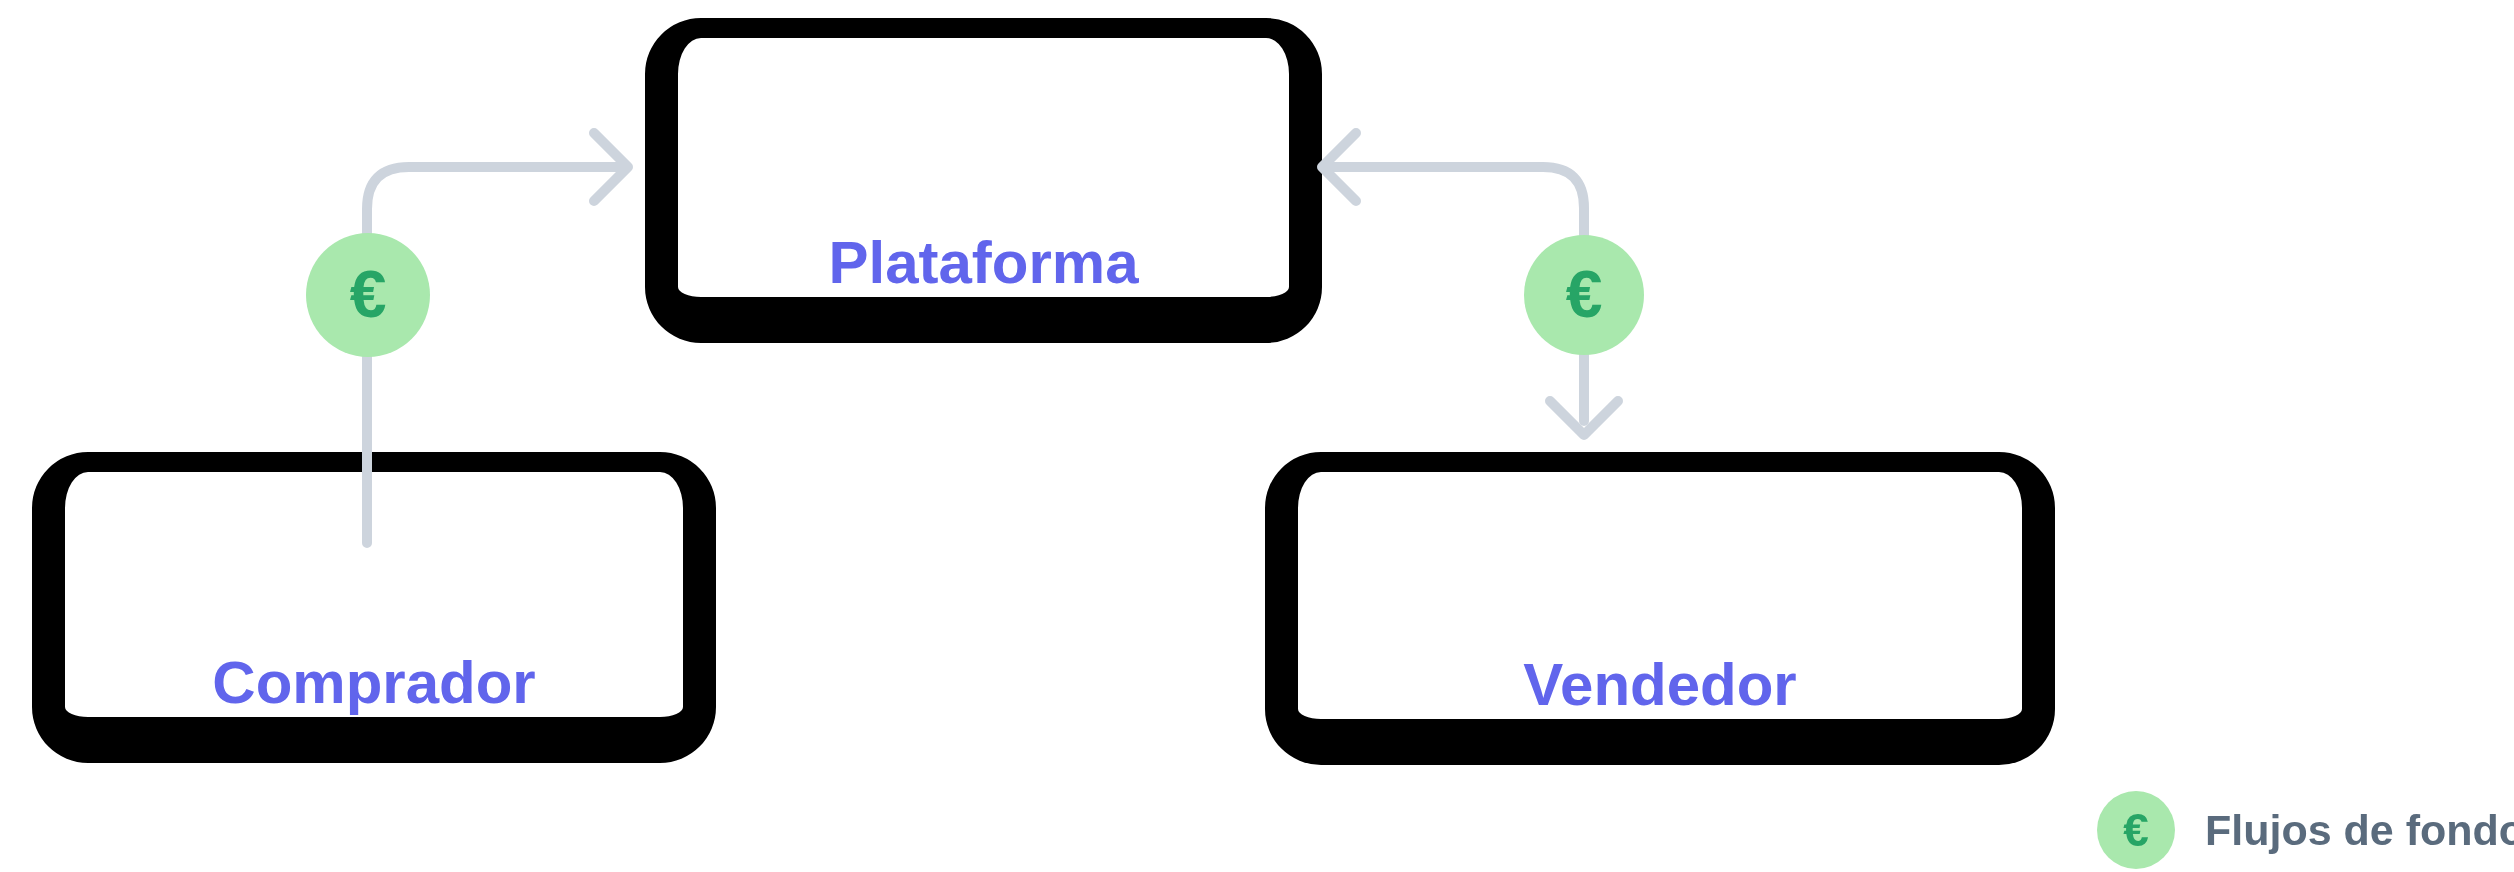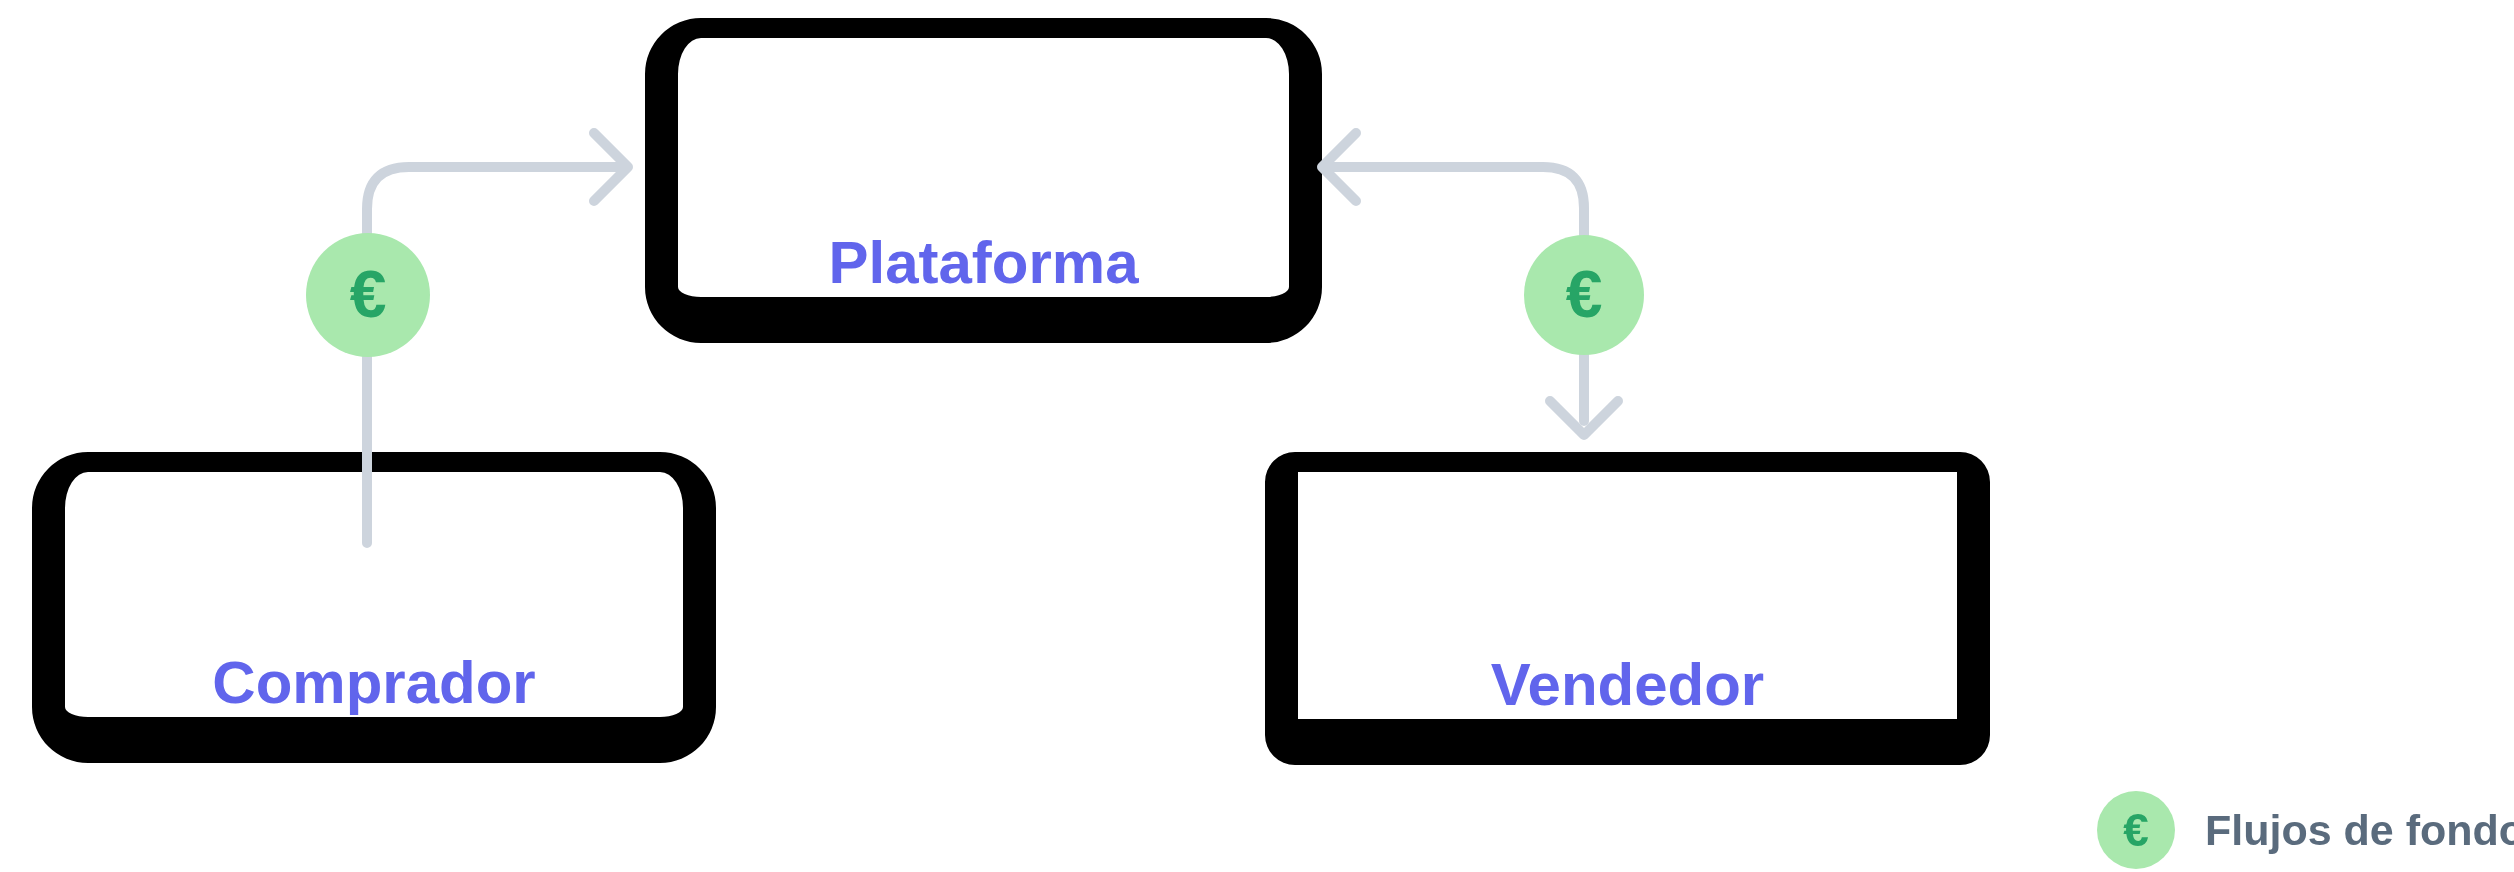--- a/index.html
+++ b/index.html
@@ -30,21 +30,21 @@
   }
   .node-label {
     font-size: 60px;
     font-weight: 700;
     letter-spacing: 0px;
     color: #6165ec;
     white-space: nowrap;
   }
   .node-plataforma { left: 645px; top: 18px;  width: 677px; height: 325px; }
   .node-comprador  { left: 32px;  top: 452px; width: 684px; height: 311px; }
-  .node-vendedor   { left: 1265px; top: 452px; width: 725px; height: 313px; border-radius: 30px; }
+  .node-vendedor   { left: 1265px; top: 452px; width: 790px; height: 313px; }
 
   
   .arrows-layer {
     position: absolute;
     left: 0; top: 0;
     width: 2514px;
     height: 872px;
     pointer-events: none;
   }
   .arrow-path {

